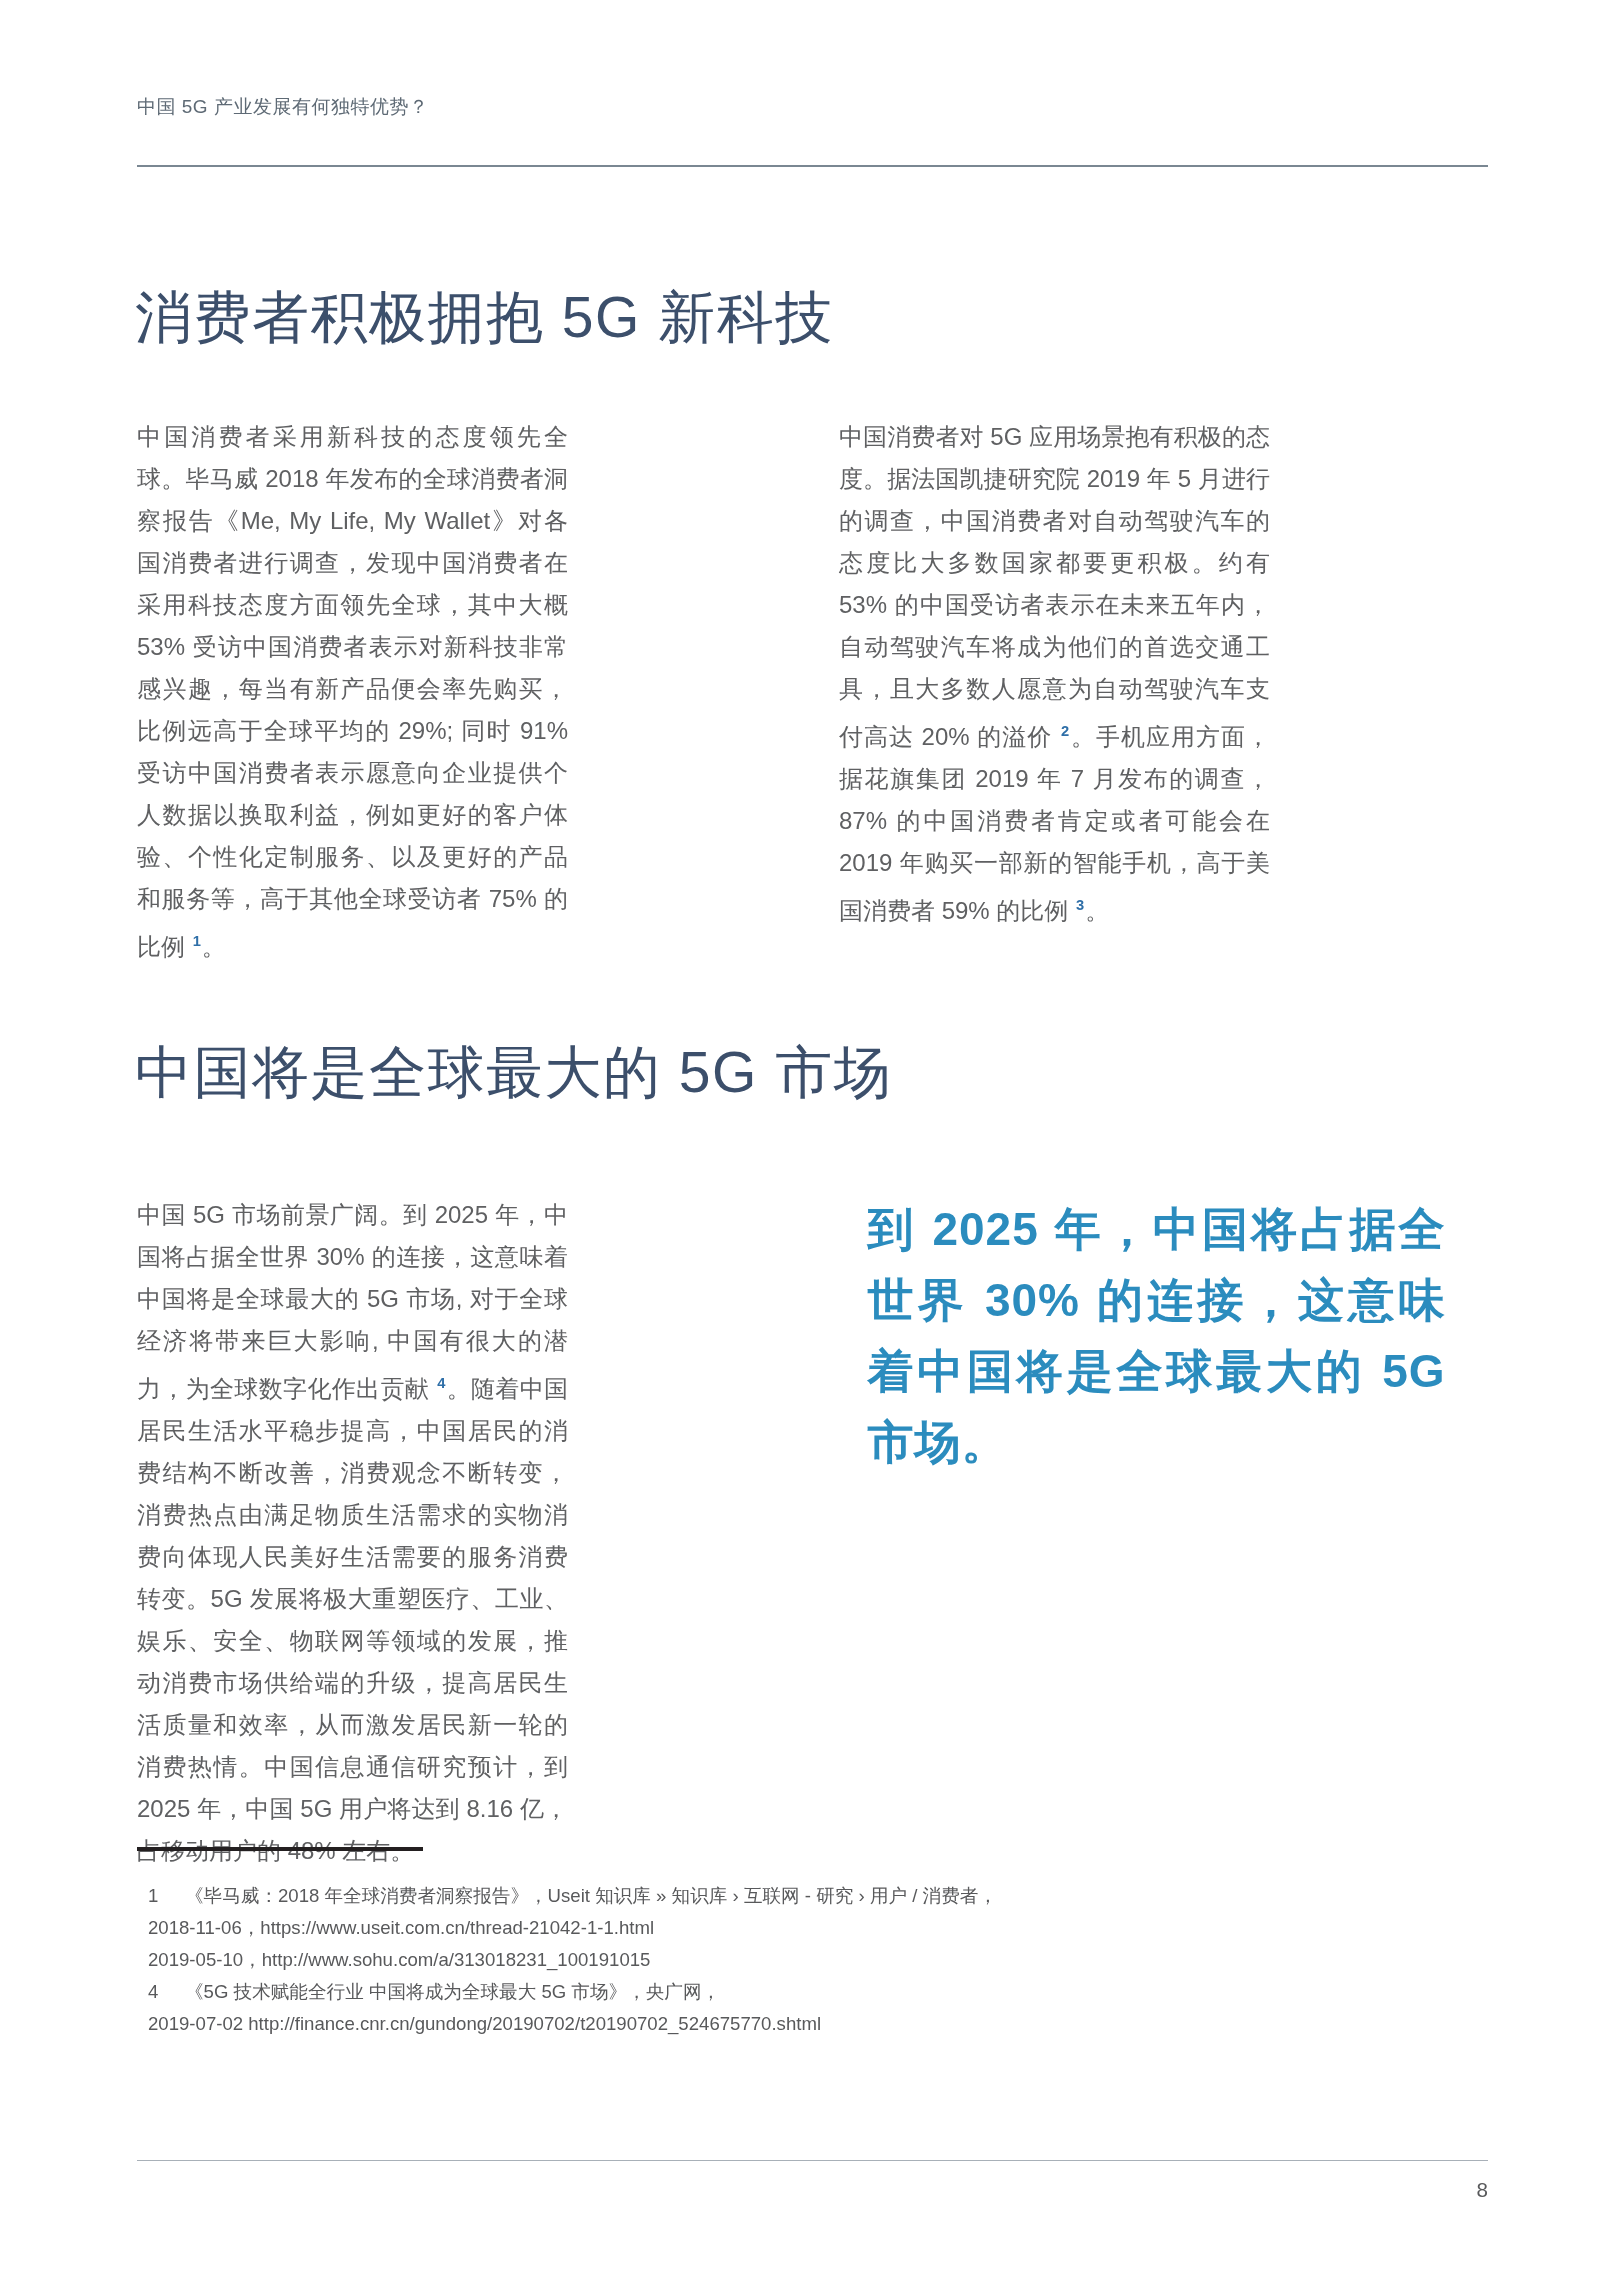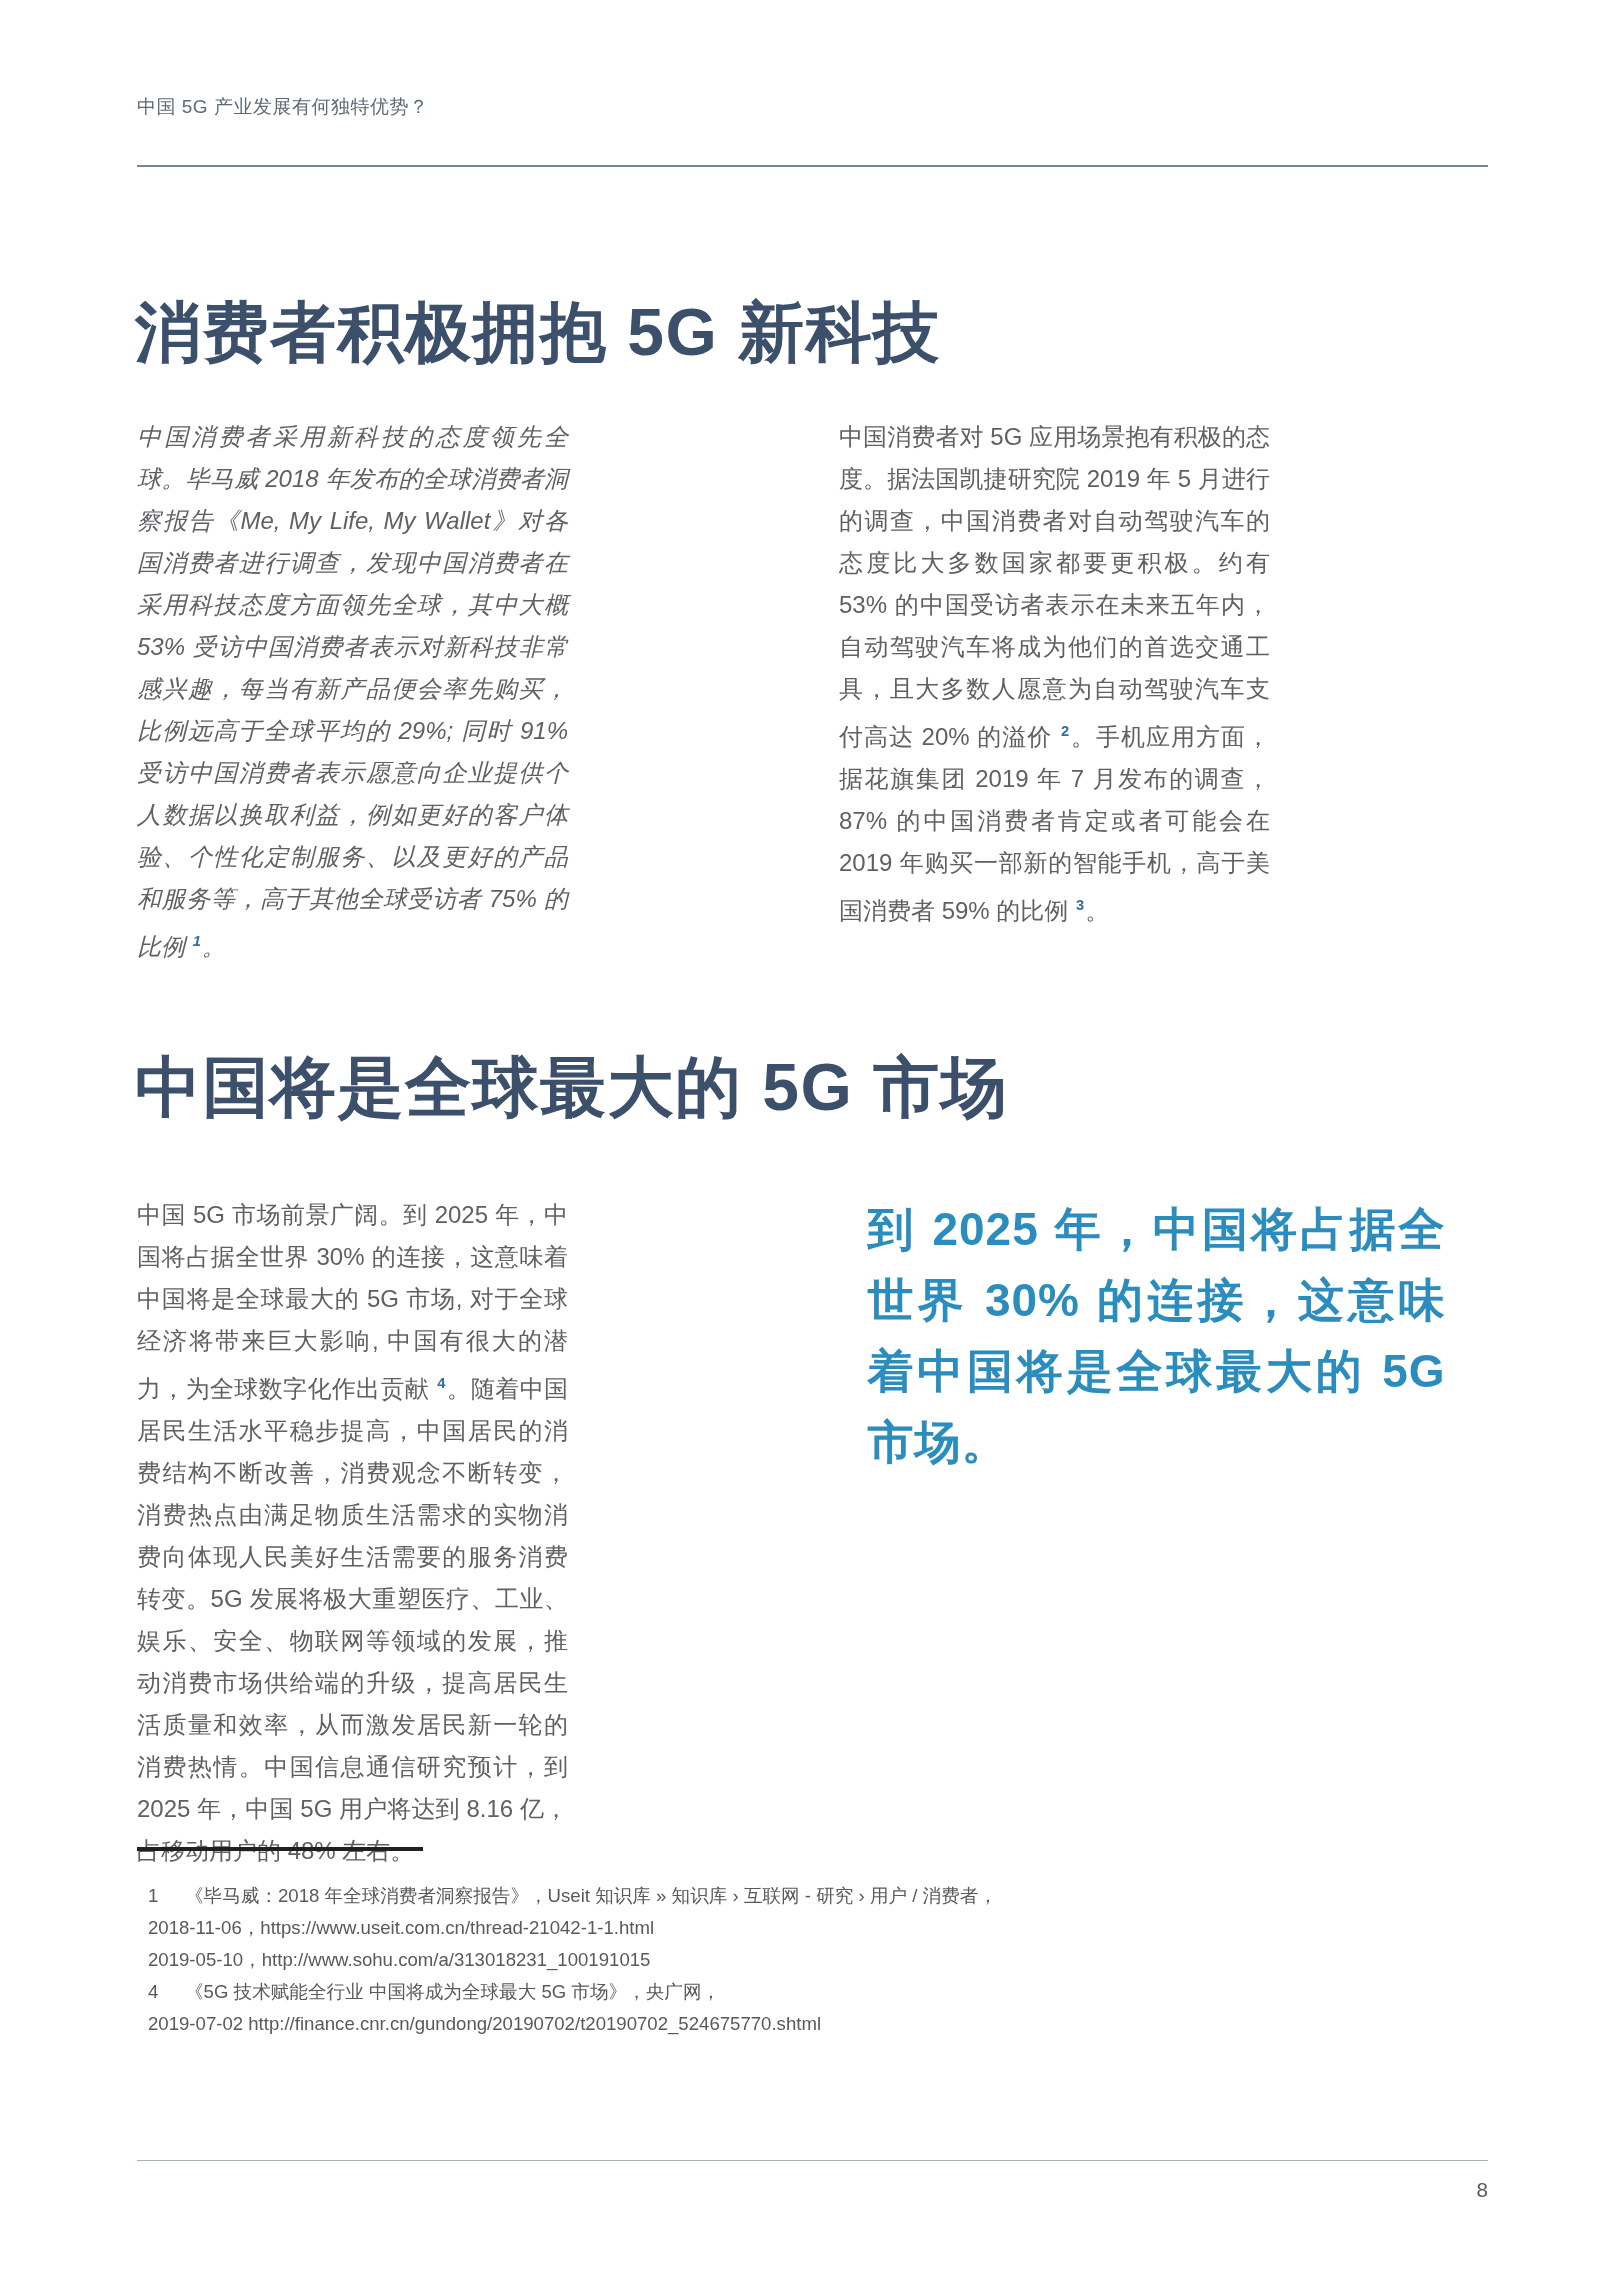--- a/index.html
+++ b/index.html
@@ -38,39 +38,39 @@
     top: 165px;
     width: 1351px;
     height: 1.6px;
     background: #7a8792;
   }
 
   
   .section-title {
     position: absolute;
     left: 135px;
-    font-size: 66px;
-    font-weight: 700;
+    font-size: 57px;
+    font-weight: 400;
     color: #3c4f6b;
     letter-spacing: 1.5px;
     white-space: nowrap;
   }
   #title-1 { top: 233px; }
   #title-2 { top: 988px; }
 
   
   .col {
     position: absolute;
     font-size: 24px;
     line-height: 42px;
     color: #5f6062;
     text-align: justify;
     text-justify: inter-character;
   }
-  #col-1a { left: 137px;  top: 416px;  width: 431px; font-style: italic; }
+  #col-1a { left: 137px;  top: 416px;  width: 431px; }
   #col-1b { left: 839px;  top: 416px;  width: 431px; }
   #col-2a { left: 137px;  top: 1194px; width: 431px; }
 
   .col p { margin: 0; }
 
   sup.fn {
     color: #2f6fa8;
     font-weight: 700;
     font-size: 14.7px;
     vertical-align: super;

